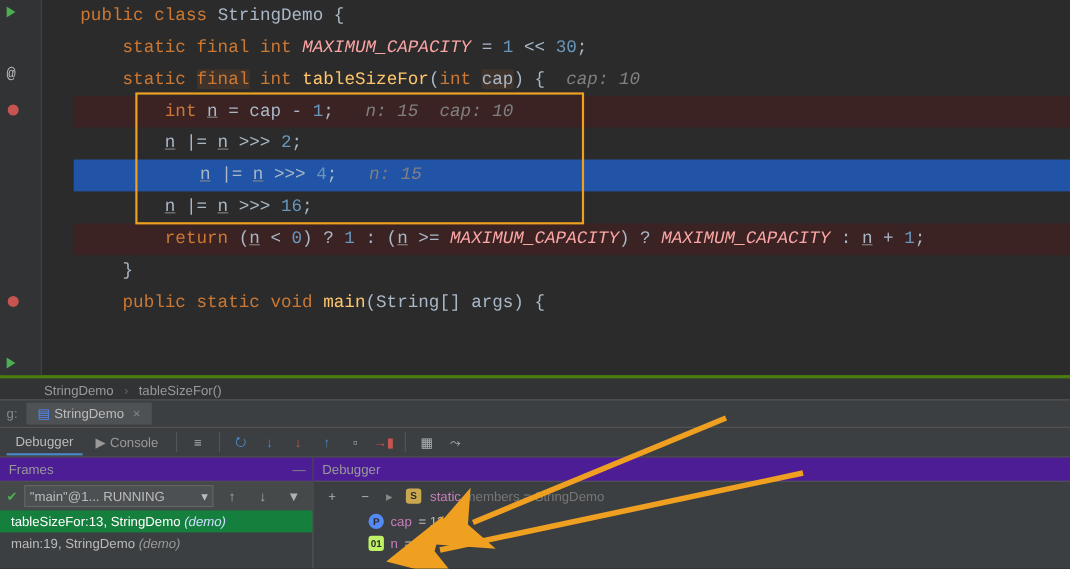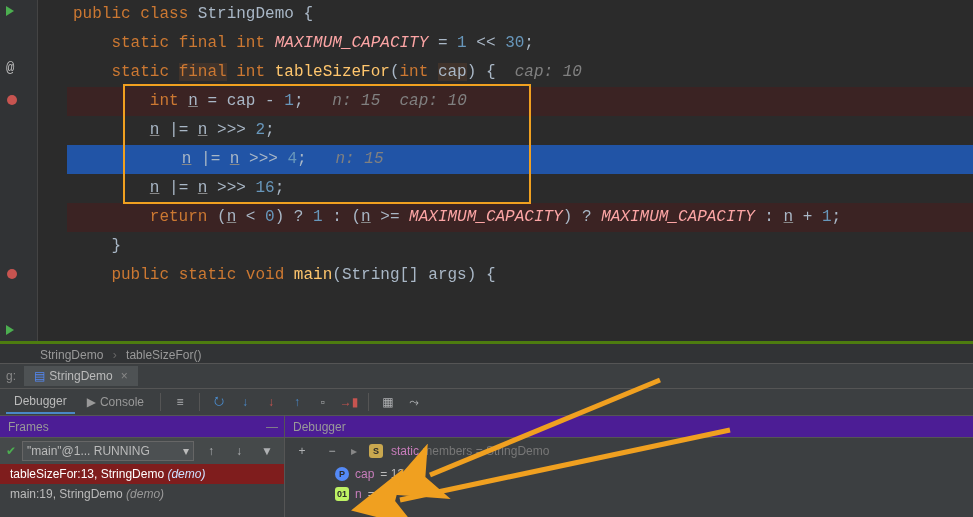--- a/index.html
+++ b/index.html
@@ -42,21 +42,21 @@
   .debugger-tab { padding:4px 8px; color:#bbb; border-bottom:2px solid #4a88c7; }
   .console-tab { padding:4px 8px; color:#999; display:flex; align-items:center; gap:4px; }
 
   .panes { display:flex; height:calc(100% - 52px); }
   .frames-pane { width:285px; border-right:1px solid #555; }
   .vars-pane { flex:1; position:relative; }
   .pane-header { height:22px; line-height:22px; padding-left:8px; background:#4c1d95; color:#999; border-bottom:1px solid #555; display:flex; align-items:center; justify-content:space-between; }
   .thread-row { height:26px; display:flex; align-items:center; padding:0 6px; gap:6px; background:#45494a; }
   .thread-sel { flex:1; background:#4c5052; border:1px solid #666; padding:2px 4px; color:#bbb; display:flex; align-items:center; justify-content:space-between; }
   .stack-row { height:20px; line-height:20px; padding-left:10px; color:#bbb; }
-  .stack-row.sel { background:#7f1d1d; color:#fff; }
+  .stack-row.sel { background:#15803d; color:#fff; }
   .stack-pkg { color:#999; font-style:italic; }
   .stack-row.sel .stack-pkg { color:#cfe0ff; }
 
   .var-row { height:20px; line-height:20px; padding-left:10px; display:flex; align-items:center; gap:6px; color:#bbb; }
   .var-tree-icon { color:#888; width:10px; }
   .var-badge { width:14px; height:14px; border-radius:3px; display:flex; align-items:center; justify-content:center; font-size:9px; font-weight:bold; color:#2b2b2b; }
   .badge-s { background:#c9a84f; }
   .badge-p { background:#548af7; border-radius:50%; }
   .badge-n { background:#bef264; }
   .var-name { color:#c77dbb; }

